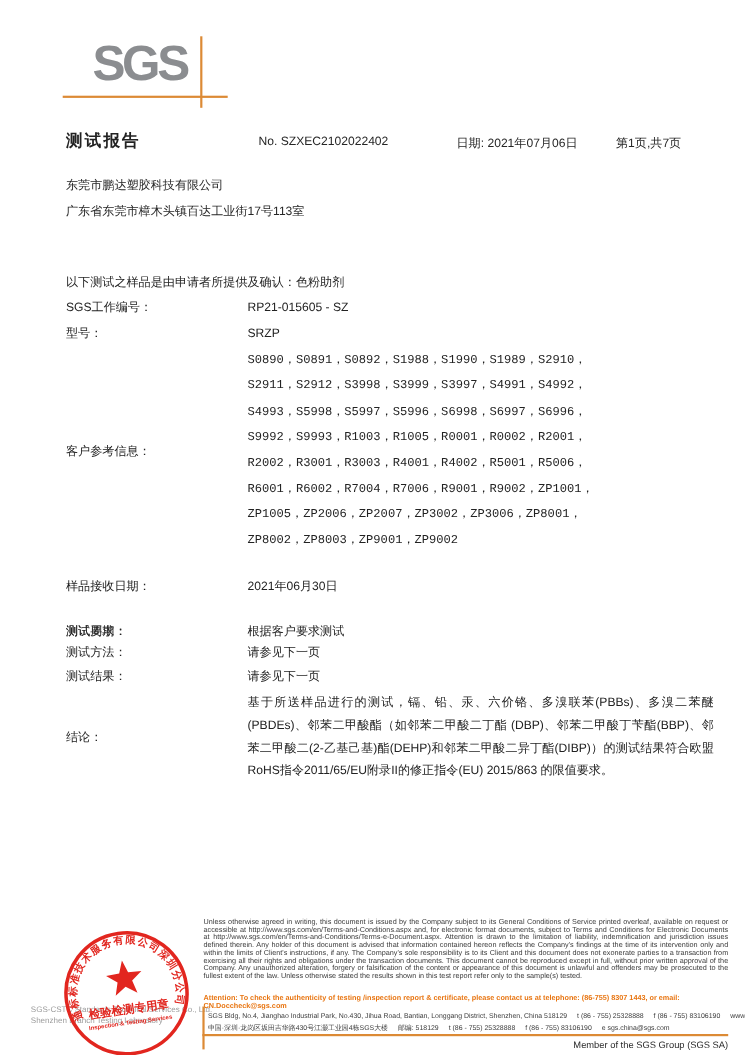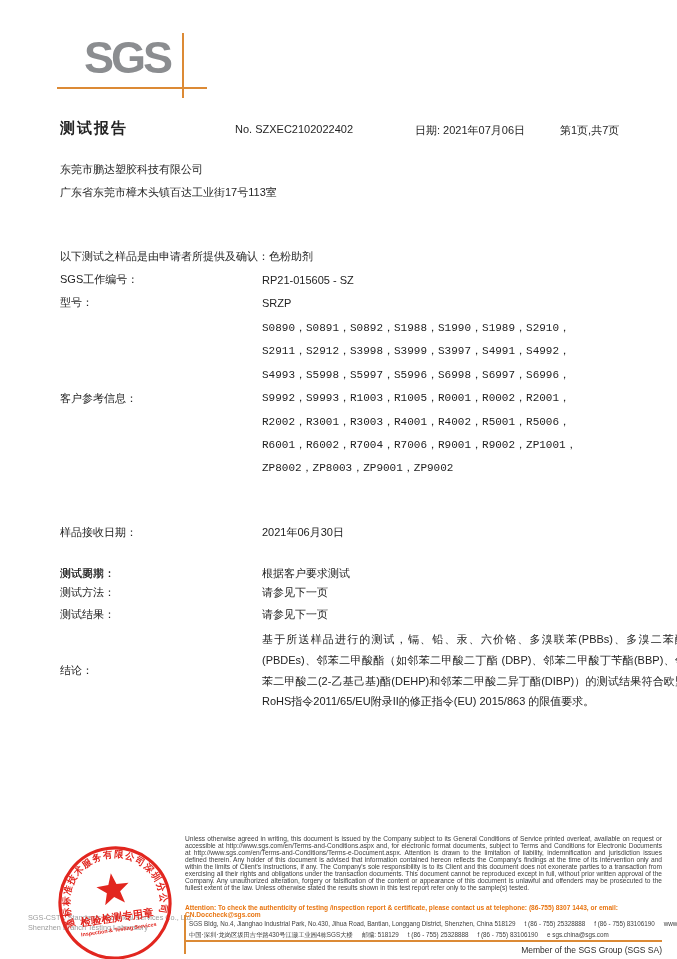--- a/index.html
+++ b/index.html
@@ -17,21 +17,21 @@
   .report-no{left:235px;top:123px;font-size:11px;}
   .report-date{left:415px;top:123px;font-size:11px;}
   .report-page{left:560px;top:123px;font-size:11px;}
   
   .applicant{left:60px;top:158px;font-size:11px;line-height:23px;}
   
   .statement{left:60px;top:249px;font-size:11px;}
   
   .row{position:absolute;left:60px;display:flex;align-items:center;}
   .row .lbl{width:165px;flex:0 0 165px;font-size:11px;color:#222;}
-  .row .val{font-size:11px;color:#222;margin-left:37px;}
+  .row .val{font-size:11px;color:#222;}
   .ref-lines div{line-height:23.4px;font-family:Liberation Mono, monospace;}
   .conclusion-val{width:424px;line-height:20.8px;text-align:justify;}
   
   .company-under-stamp{left:28px;top:913px;width:170px;font-size:7.3px;line-height:10px;color:#9c9c9c;}
   .stamp{left:55px;top:843px;width:120px;height:120px;transform:rotate(-8deg);}
   .disclaimer{left:185px;top:836px;width:477px;font-size:6.6px;line-height:6.95px;color:#3d3d3d;text-align:justify;}
   .attention{left:185px;top:903.5px;width:477px;font-size:6.6px;line-height:7.2px;color:#e87511;font-weight:bold;}
   .addr{left:189px;top:917.5px;width:471px;font-size:6.3px;line-height:11.5px;color:#3d3d3d;white-space:nowrap;}
   .addr .seg{margin-right:9px;}
   .foot-vline{left:184px;top:915px;width:1.5px;height:39px;background:#dc8a35;}
@@ -67,20 +67,21 @@
 </div>
 <div class="row" style="top:317px">
   <div class="lbl">客户参考信息：</div>
   <div class="val ref-lines">
     <div>S0890，S0891，S0892，S1988，S1990，S1989，S2910，</div>
     <div>S2911，S2912，S3998，S3999，S3997，S4991，S4992，</div>
     <div>S4993，S5998，S5997，S5996，S6998，S6997，S6996，</div>
     <div>S9992，S9993，R1003，R1005，R0001，R0002，R2001，</div>
     <div>R2002，R3001，R3003，R4001，R4002，R5001，R5006，</div>
     <div>R6001，R6002，R7004，R7006，R9001，R9002，ZP1001，</div>
+    <div>ZP1005，ZP2006，ZP2007，ZP3002，ZP3006，ZP8001，</div>
     <div>ZP8002，ZP8003，ZP9001，ZP9002</div>
   </div>
 </div>
 <div class="row" style="top:525px">
   <div class="lbl">样品接收日期：</div>
   <div class="val">2021年06月30日</div>
 </div>
 <div class="row" style="top:566px">
   <div class="lbl">测试周期：</div>
 </div>

